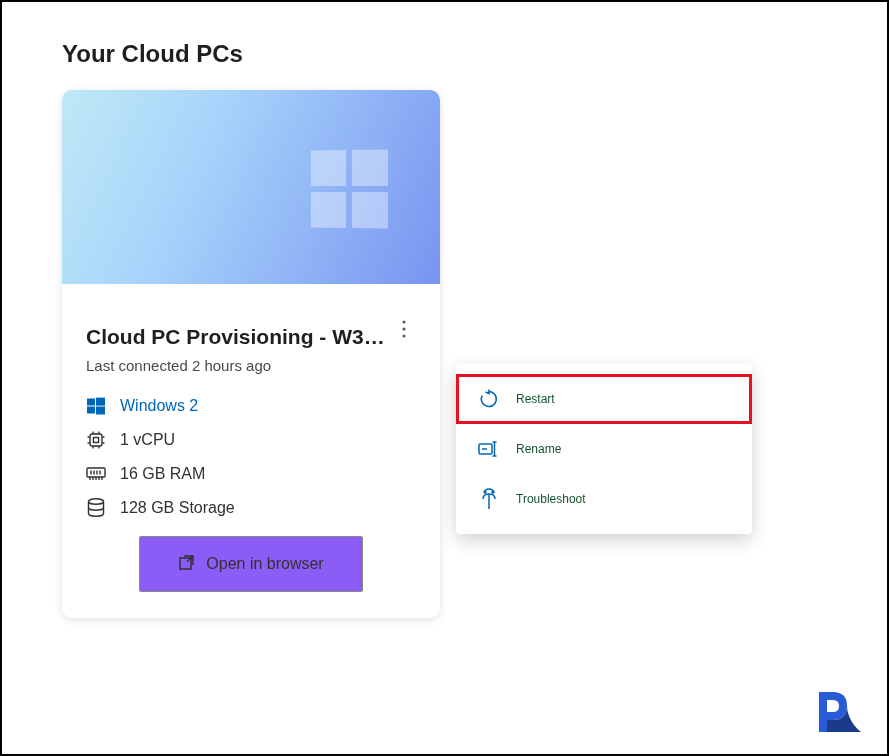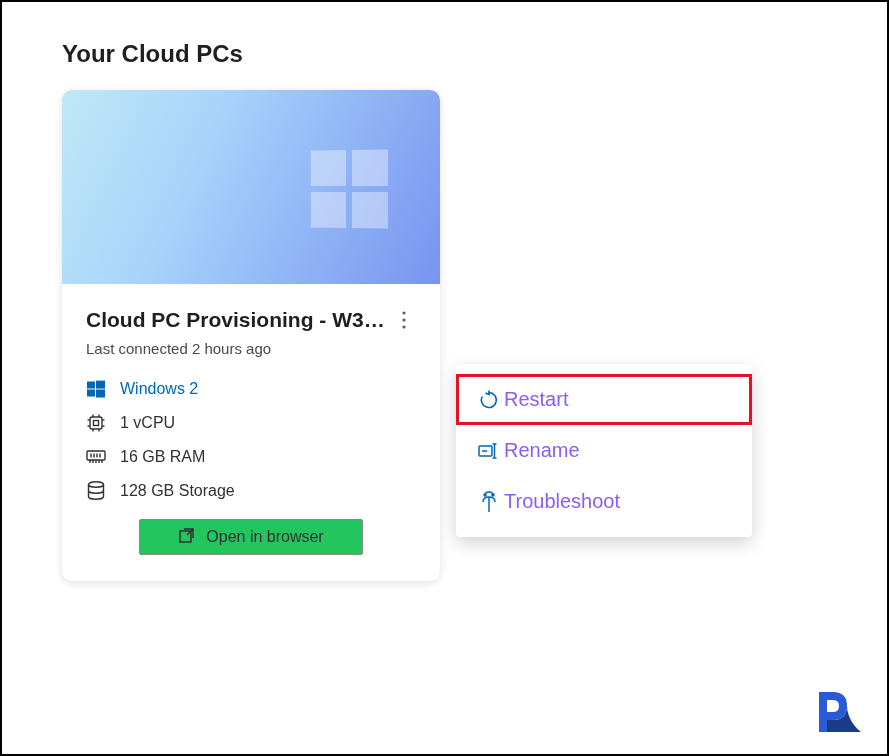--- a/index.html
+++ b/index.html
@@ -57,20 +57,21 @@
     align-items: center;
     justify-content: space-between;
   }
   .card-title {
     font-size: 21px;
     font-weight: 700;
     white-space: nowrap;
     overflow: hidden;
     text-overflow: ellipsis;
     max-width: 310px;
+    margin-top: 17px;
   }
   .more-btn {
     width: 24px;
     height: 24px;
     display: flex;
     align-items: center;
     justify-content: center;
     cursor: pointer;
     color: #605e5c;
     font-size: 18px;
@@ -98,45 +99,45 @@
     justify-content: center;
     color: #323130;
   }
   .open-btn {
     margin: 18px auto 0 auto;
     display: flex;
     align-items: center;
     justify-content: center;
     gap: 10px;
     width: 224px;
-    height: 36px;
+    height: 56px;
     border: 1px solid #8a8886;
-    background: #22c55e;
+    background: #8b5cf6;
     font-size: 16px;
     color: #323130;
     cursor: pointer;
     border-radius: 2px;
   }
   .menu {
     position: absolute;
     top: 362px;
     left: 454px;
     width: 296px;
     background: #fff;
     box-shadow: 0 6px 18px rgba(0,0,0,0.18);
     border-radius: 4px;
     padding: 10px 0;
   }
   .menu-item {
     display: flex;
     align-items: center;
-    gap: 4px;
+    gap: 16px;
     padding: 14px 22px;
-    font-size: 20px;
-    color: #8b5cf6;
+    font-size: 12px;
+    color: #14532d;
     cursor: pointer;
   }
   .menu-item .menu-icon {
     width: 22px;
     height: 22px;
     display: flex;
     align-items: center;
     justify-content: center;
     color: #0067b8;
   }

